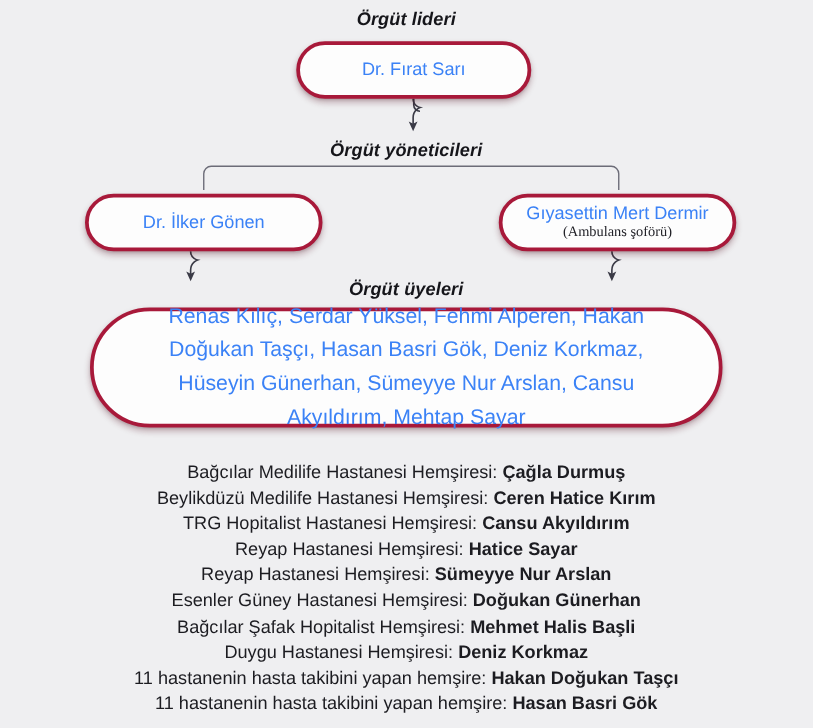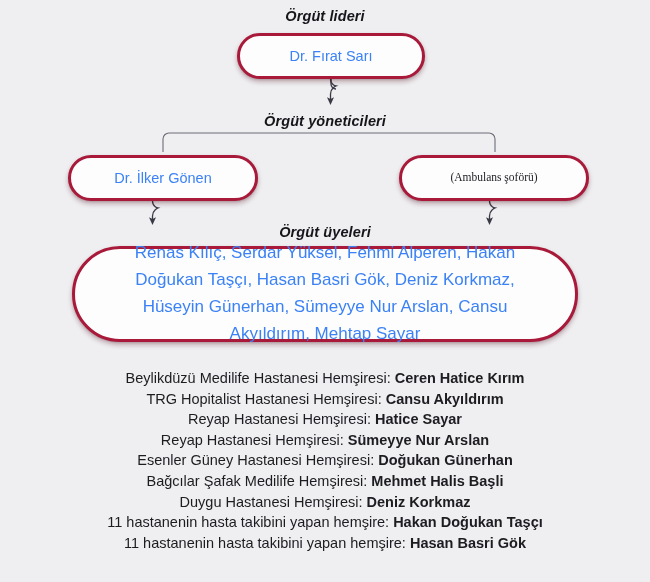--- a/index.html
+++ b/index.html
@@ -156,34 +156,36 @@
     <div class="pill-title">Dr. Fırat Sarı</div>
   </div>
 
   <div class="caption" id="caption-managers">Örgüt yöneticileri</div>
 
   <div class="pill" id="box-manager-left">
     <div class="pill-title">Dr. İlker Gönen</div>
   </div>
 
   <div class="pill" id="box-manager-right">
+    <div class="pill-title">Gıyasettin Mert Dermir</div>
     <div class="pill-sub">(Ambulans şoförü)</div>
   </div>
 
   <div class="caption" id="caption-members">Örgüt üyeleri</div>
 
   <div class="pill" id="box-members">
     <div class="pill-title">Renas Kılıç, Serdar Yüksel, Fehmi Alperen, Hakan Doğukan Taşçı, Hasan Basri Gök, Deniz Korkmaz, Hüseyin Günerhan, Sümeyye Nur Arslan, Cansu Akyıldırım, Mehtap Sayar</div>
   </div>
 
   <div id="roster">
+      <div class="roster-line"><span class="roster-role">Bağcılar Medilife Hastanesi Hemşiresi: </span><span class="roster-name">Çağla Durmuş</span></div>
       <div class="roster-line"><span class="roster-role">Beylikdüzü Medilife Hastanesi Hemşiresi: </span><span class="roster-name">Ceren Hatice Kırım</span></div>
       <div class="roster-line"><span class="roster-role">TRG Hopitalist Hastanesi Hemşiresi: </span><span class="roster-name">Cansu Akyıldırım</span></div>
       <div class="roster-line"><span class="roster-role">Reyap Hastanesi Hemşiresi: </span><span class="roster-name">Hatice Sayar</span></div>
       <div class="roster-line"><span class="roster-role">Reyap Hastanesi Hemşiresi: </span><span class="roster-name">Sümeyye Nur Arslan</span></div>
       <div class="roster-line"><span class="roster-role">Esenler Güney Hastanesi Hemşiresi: </span><span class="roster-name">Doğukan Günerhan</span></div>
-      <div class="roster-line"><span class="roster-role">Bağcılar Şafak Medilife Hemşiresi: </span><span class="roster-name">Mehmet Halis Başli</span></div>
+      <div class="roster-line"><span class="roster-role">Bağcılar Şafak Hopitalist Hemşiresi: </span><span class="roster-name">Mehmet Halis Başli</span></div>
       <div class="roster-line"><span class="roster-role">Duygu Hastanesi Hemşiresi: </span><span class="roster-name">Deniz Korkmaz</span></div>
       <div class="roster-line"><span class="roster-role">11 hastanenin hasta takibini yapan hemşire: </span><span class="roster-name">Hakan Doğukan Taşçı</span></div>
       <div class="roster-line"><span class="roster-role">11 hastanenin hasta takibini yapan hemşire: </span><span class="roster-name">Hasan Basri Gök</span></div>
     </div>
 
 </div>
 
 </body></html>

